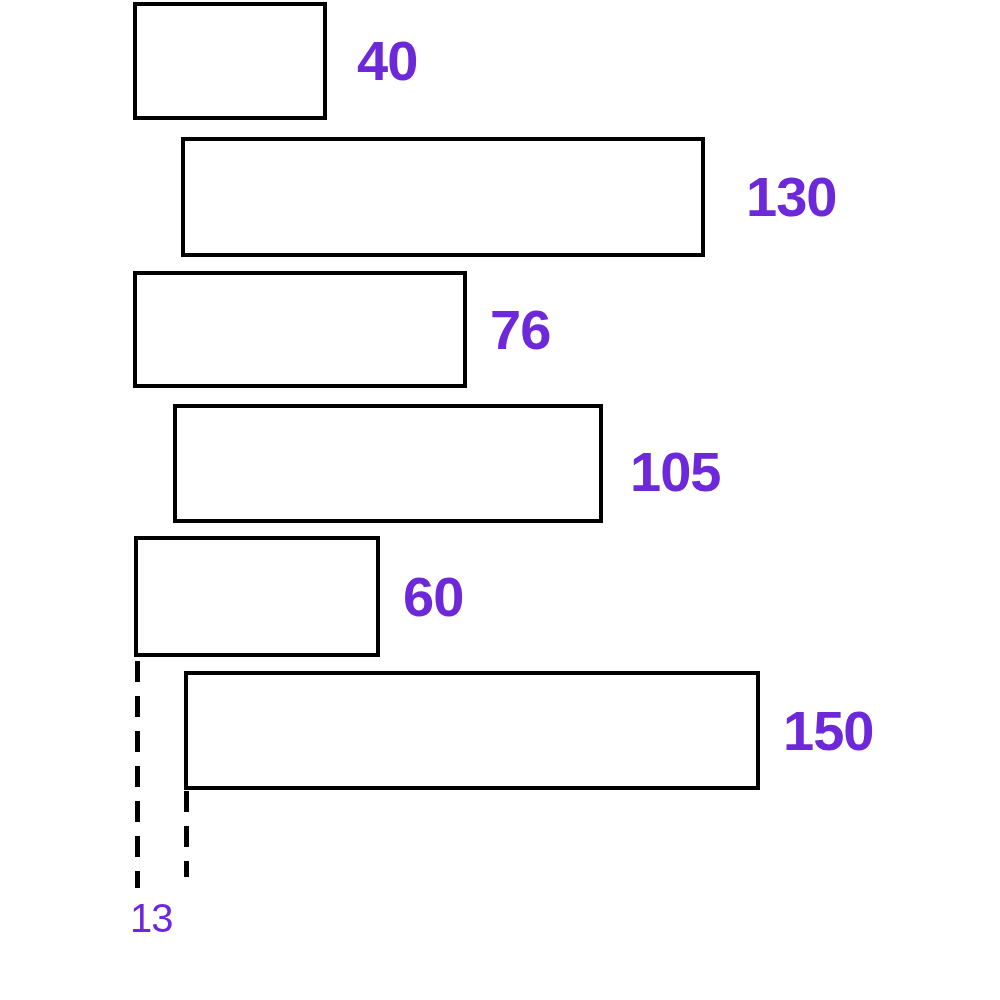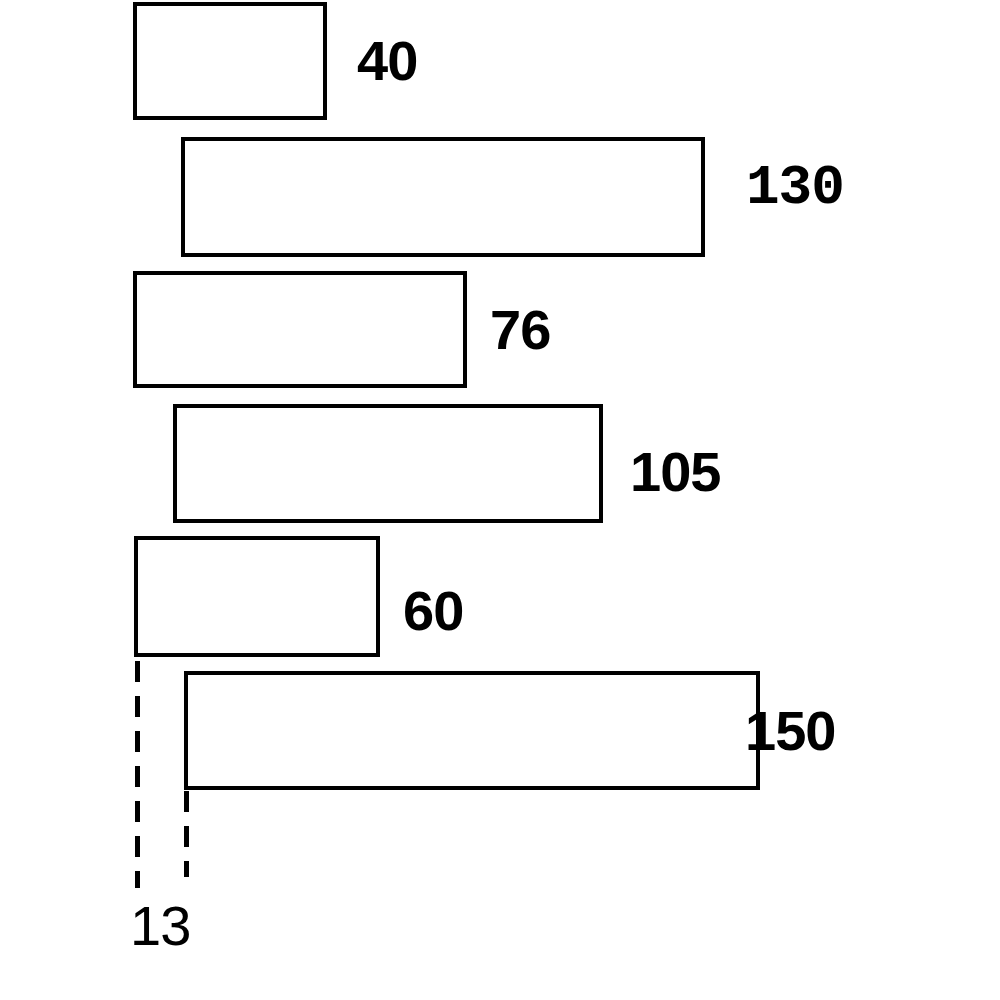--- a/index.html
+++ b/index.html
@@ -7,21 +7,21 @@
     padding: 0;
     background: #ffffff;
   }
   .canvas {
     position: relative;
     width: 1000px;
     height: 1000px;
     background: #ffffff;
     overflow: hidden;
     font-family: "Liberation Sans", sans-serif;
-    color: #000000;
+    color: #6d28d9;
   }
   .bar {
     position: absolute;
     box-sizing: border-box;
     border: 4.5px solid #000000;
     background: #ffffff;
   }
   .bar-label {
     position: absolute;
     transform: translateY(-50%);
@@ -37,43 +37,43 @@
     background: repeating-linear-gradient(
       to bottom,
       #000000 0px,
       #000000 21px,
       transparent 21px,
       transparent 35px
     );
   }
   .offset-label {
     position: absolute;
-    font-size: 56px;
+    font-size: 40px;
     font-weight: normal;
     line-height: 1;
     letter-spacing: -1px;
     white-space: nowrap;
   }
 </style>
 </head>
 <body>
 
 <div class="canvas">
   <div id="bars-layer">
       <div class="bar" style="left: 133px; top: 2px; width: 194px; height: 118px;"></div>
       <div class="bar-label" style="left: 357px; top: 61px;">40</div>
       <div class="bar" style="left: 181px; top: 137px; width: 524px; height: 120px;"></div>
-      <div class="bar-label" style="left: 746px; top: 188px; font-family: Liberation Mono, monospace;">130</div>
+      <div class="bar-label" style="left: 746px; top: 197px;">130</div>
       <div class="bar" style="left: 133px; top: 271px; width: 334px; height: 117px;"></div>
       <div class="bar-label" style="left: 490px; top: 329.5px;">76</div>
       <div class="bar" style="left: 173px; top: 404px; width: 430px; height: 119px;"></div>
       <div class="bar-label" style="left: 630px; top: 472px;">105</div>
       <div class="bar" style="left: 134px; top: 536px; width: 246px; height: 121px;"></div>
-      <div class="bar-label" style="left: 403px; top: 596.5px; margin-top: 14px;">60</div>
+      <div class="bar-label" style="left: 403px; top: 596.5px;">60</div>
       <div class="bar" style="left: 184px; top: 671px; width: 576px; height: 119px;"></div>
-      <div class="bar-label" style="left: 745px; top: 730.5px;">150</div>
+      <div class="bar-label" style="left: 783px; top: 730.5px;">150</div>
     </div>
   <div id="guides-layer">
       <div class="dashed-line" style="left: 135px; top: 661px; height: 227px;"></div>
       <div class="dashed-line" style="left: 184px; top: 791px; height: 86px;"></div>
     </div>
   <div class="offset-label" id="offset-label" style="left: 130px; top: 898px;">13</div>
 </div>
 
 </body></html>

